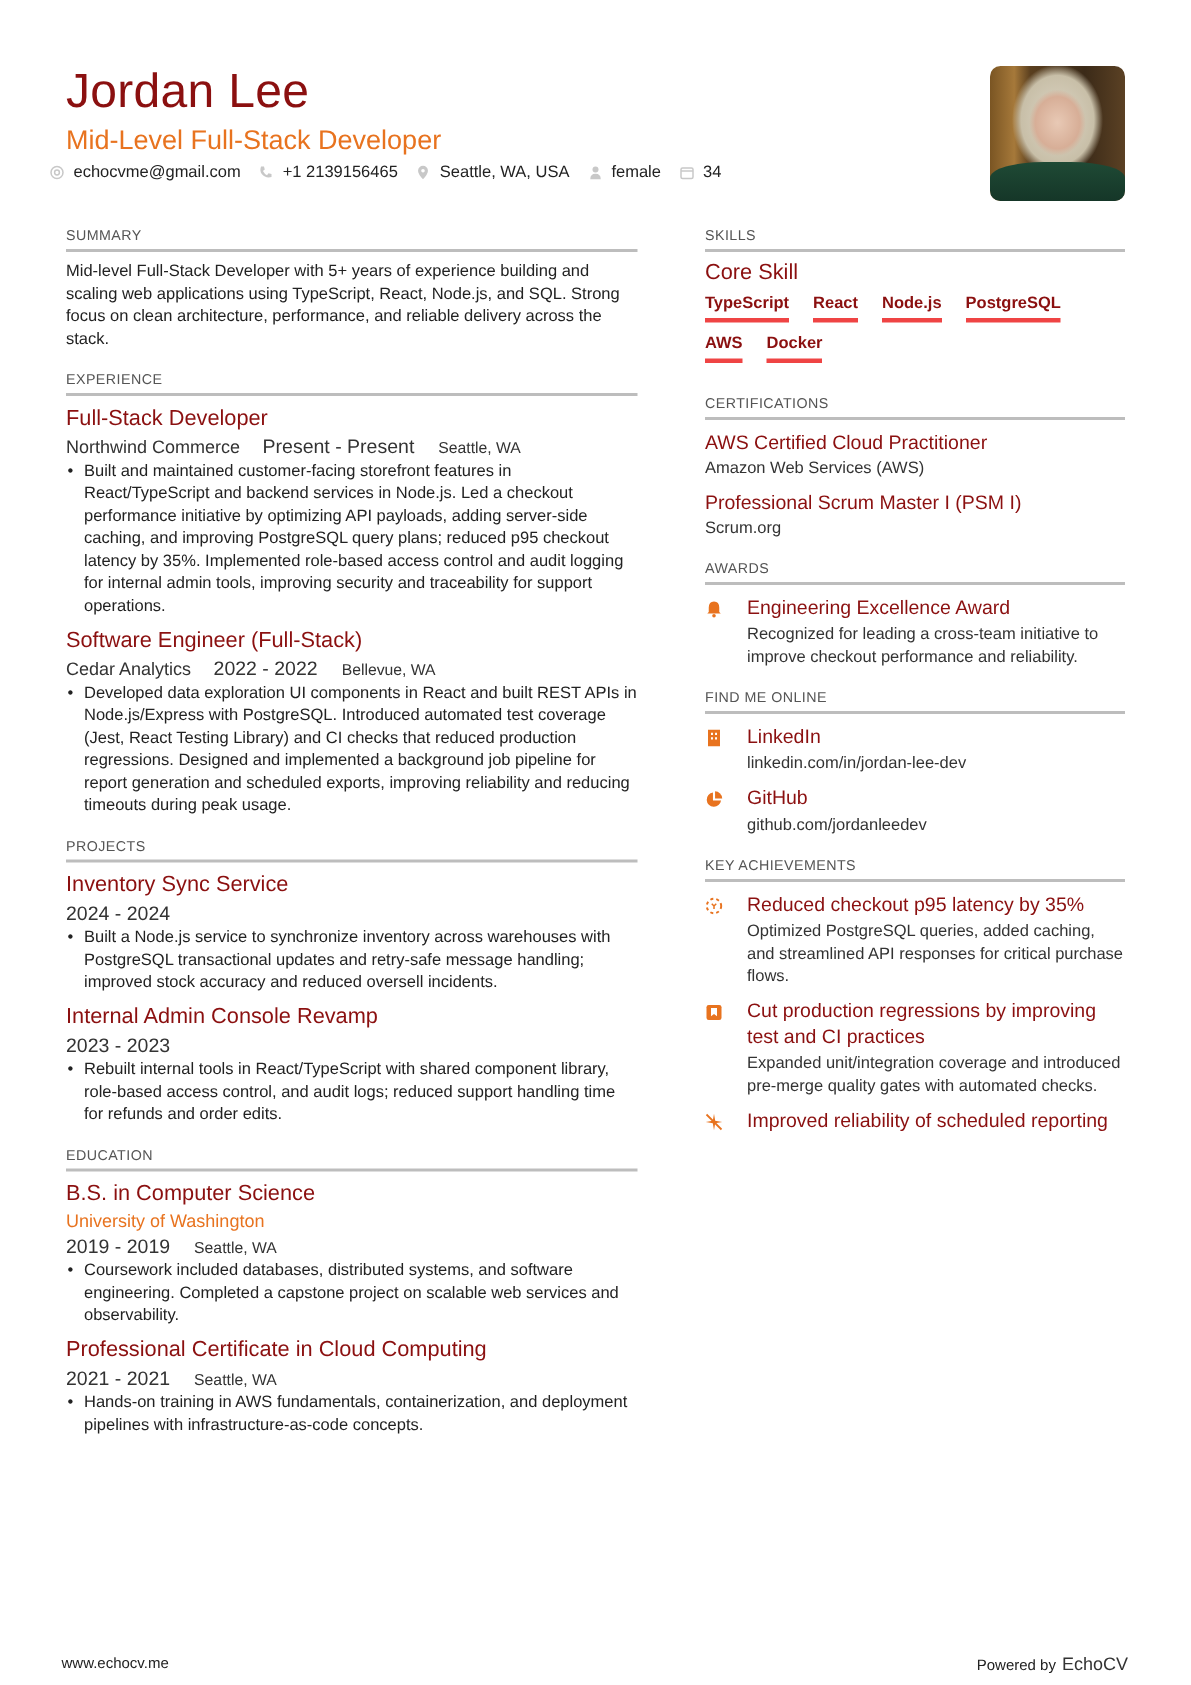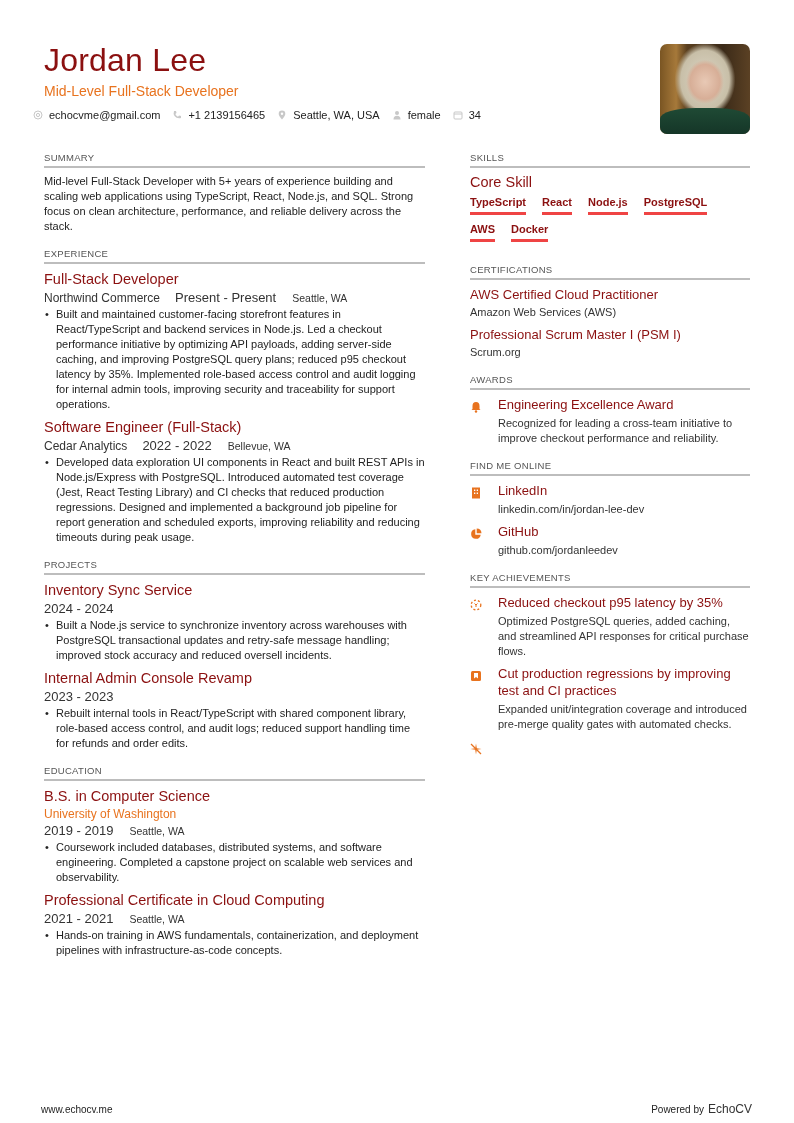--- a/index.html
+++ b/index.html
@@ -1,21 +1,21 @@
 <!DOCTYPE html>
 <html><head>
 <meta charset="utf-8">
 <style>
   * { box-sizing: border-box; margin: 0; padding: 0; }
   html, body { width: 794px; height: 1123px; background: #ffffff; }
   body { font-family: "Liberation Sans", "DejaVu Sans", sans-serif; color: #222; position: relative; overflow: hidden; }
   .page { position: absolute; left: 0; top: 0; width: 794px; height: 1123px; }
 
   .name { position: absolute; left: 44px; top: 42px; font-size: 32px; color: #8b1010; font-weight: normal; letter-spacing: 0.2px; }
-  .title { position: absolute; left: 44px; top: 83px; font-size: 14px; color: #e8731f; }
+  .title { position: absolute; left: 44px; top: 83px; font-size: 18px; color: #e8731f; }
   .contacts { position: absolute; left: 33px; top: 109px; display: flex; align-items: center; font-size: 11px; color: #222; }
   .contact { display: flex; align-items: center; margin-right: 12px; }
   .contact svg { width: 10px; height: 10px; margin-right: 6px; }
   .photo { position: absolute; left: 660px; top: 44px; width: 90px; height: 90px; border-radius: 7px; overflow: hidden;
     background: radial-gradient(ellipse 30% 35% at 50% 42%, #e8c9b5 0%, #d7ae97 55%, rgba(0,0,0,0) 70%),
                 radial-gradient(ellipse 45% 55% at 50% 40%, #ddd6c6 0%, #c8bfa8 60%, rgba(0,0,0,0) 75%),
                 linear-gradient(90deg, #7a5523 0%, #a6793a 18%, #5a3f1f 30%, #3b2a18 70%, #5b4124 100%); }
   .photo .coat { position: absolute; left: 0; bottom: 0; width: 90px; height: 26px; background: linear-gradient(180deg, #1f4a35, #153628); border-radius: 40% 40% 0 0; }
 
   .col-left { position: absolute; left: 44px; top: 152px; width: 381px; }
@@ -269,20 +269,23 @@
         <div class="body">
           <div class="ie-title">Cut production regressions by improving test and CI practices</div>
           <div class="ie-desc">Expanded unit/integration coverage and introduced pre-merge quality gates with automated checks.</div>
         </div>
       </div>
       <div class="icon-entry">
         <div class="ico"><svg viewBox="0 0 12 12">
               <path d="M6 0.5 L6.8 5.2 L11.5 6 L6.8 6.8 L6 11.5 L5.2 6.8 L0.5 6 L5.2 5.2 Z" fill="#e8731f"></path>
               <line x1="1" y1="1" x2="11" y2="11" stroke="#e8731f" stroke-width="1.2"></line>
             </svg></div>
+        <div class="body">
+          <div class="ie-title">Improved reliability of scheduled reporting</div>
+        </div>
       </div>
     </div>
   </div>
 
   <div class="footer-left">www.echocv.me</div>
   <div class="footer-right">
     <span>Powered by</span>
     <span class="brand">EchoCV</span>
   </div>
 </div>

